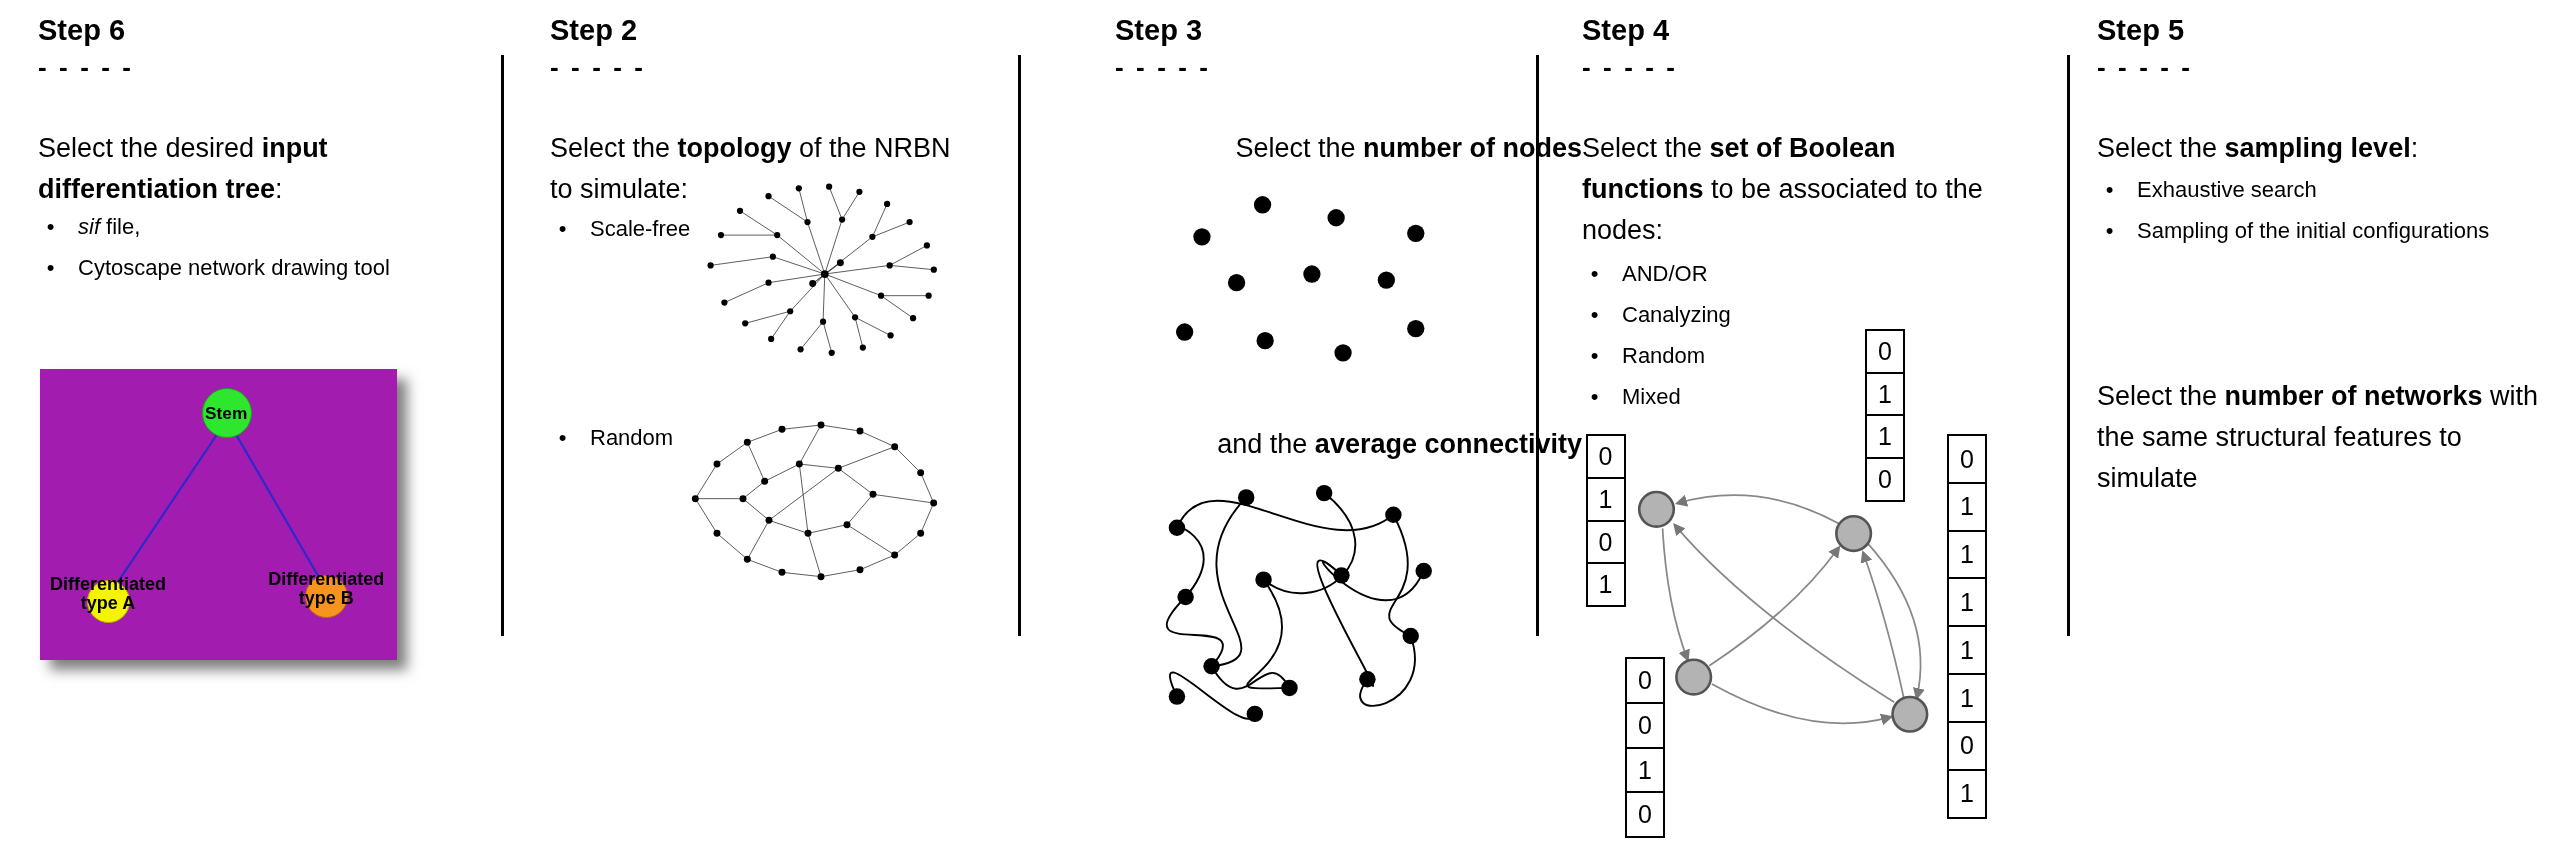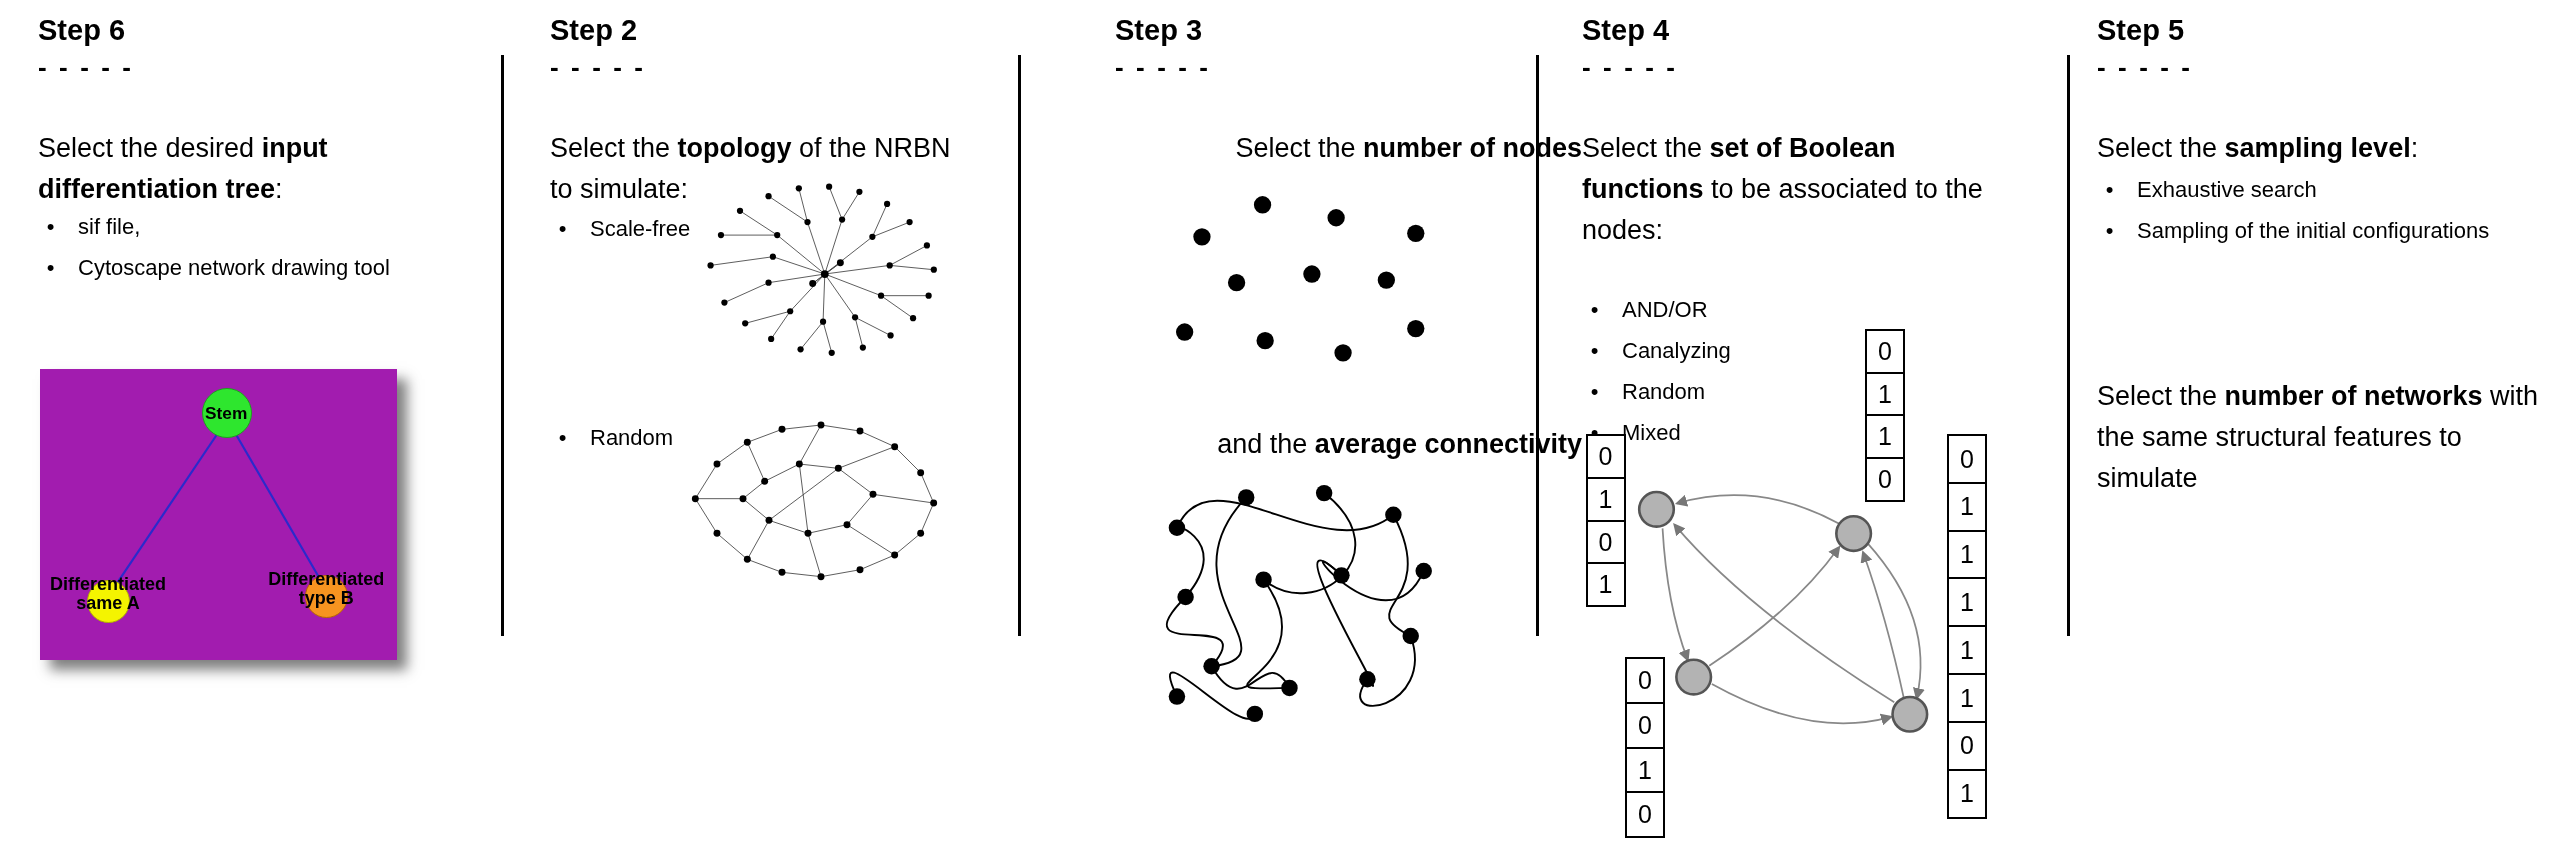--- a/index.html
+++ b/index.html
@@ -15,21 +15,21 @@
   .col4 { left:1582px; width:481px; }
   .col5 { left:2097px; width:472px; }
 
   .vdiv { position:absolute; top:55px; height:581px; width:2.6px; background:#000; }
   .vd1 { left:501px; } .vd2 { left:1018px; } .vd3 { left:1536px; } .vd4 { left:2067px; }
 
   .title  { position:absolute; top:14px; left:0; font-size:29px; font-weight:700; }
   .dashes { position:absolute; top:52px; left:0; font-size:26px; font-weight:700; letter-spacing:2.6px; }
   .para   { position:absolute; left:0; font-size:27px; line-height:41px; }
   .b { font-weight:700; }
-  .i { }
+  .i { font-style:italic; }
 
   ul.blist { position:absolute; left:0; list-style:none; font-size:22px; line-height:41px; }
   ul.blist li { position:relative; padding-left:40px; }
   ul.blist li::before { content:"\2022"; position:absolute; left:8.7px; }
 
   
   .tree-fig { position:absolute; left:1.7px; top:369px; width:357px; height:291px;
               background:#a21caf; box-shadow:10.4px 10.4px 12px rgba(105,105,105,0.85); }
   .tree-fig svg { position:absolute; left:0; top:0; }
   .tree-node { position:absolute; border-radius:50%; }
@@ -89,21 +89,21 @@
     <svg width="357" height="291" viewBox="0 0 412 336">
       <line x1="216" y1="58" x2="79" y2="262" stroke="#2a2acc" stroke-width="2.5"></line>
       <line x1="216" y1="58" x2="331" y2="256" stroke="#2a2acc" stroke-width="2.5"></line>
     </svg>
     <div class="tree-node node-stem"></div>
     <div class="tree-node node-a"></div>
     <div class="tree-node node-b"></div>
     <div class="tree-label label-stem">Stem</div>
     <div class="tree-label label-a">
       <div>Differentiated</div>
-      <div>same A</div>
+      <div>type A</div>
     </div>
     <div class="tree-label label-b">
       <div>Differentiated</div>
       <div>type B</div>
     </div>
   </div>
 </div>
 
 <div class="col col2">
   <div class="title">Step 2</div>
@@ -325,21 +325,21 @@
     </svg>
   </div>
 </div>
 
 <div class="col col4">
   <div class="title">Step 4</div>
   <div class="dashes">- - - - -</div>
   <div class="para" style="top:128px; width:433px;">
     <span>Select the </span><span class="b">set of Boolean functions</span><span> to be associated to the nodes:</span>
   </div>
-  <ul class="blist" style="top:253px; width:277px;margin-top:36px;">
+  <ul class="blist" style="top:253px; width:277px;">
     <li><span>AND/OR</span></li>
     <li><span>Canalyzing</span></li>
     <li><span>Random</span></li>
     <li><span>Mixed</span></li>
   </ul>
 
   <div class="bool-fig">
     <svg class="wires" width="481" height="530" viewBox="0 0 556 613">
       <defs>
         <marker id="arr" viewBox="0 0 10 10" refX="8" refY="5" markerWidth="7" markerHeight="7" orient="auto-start-reverse">

